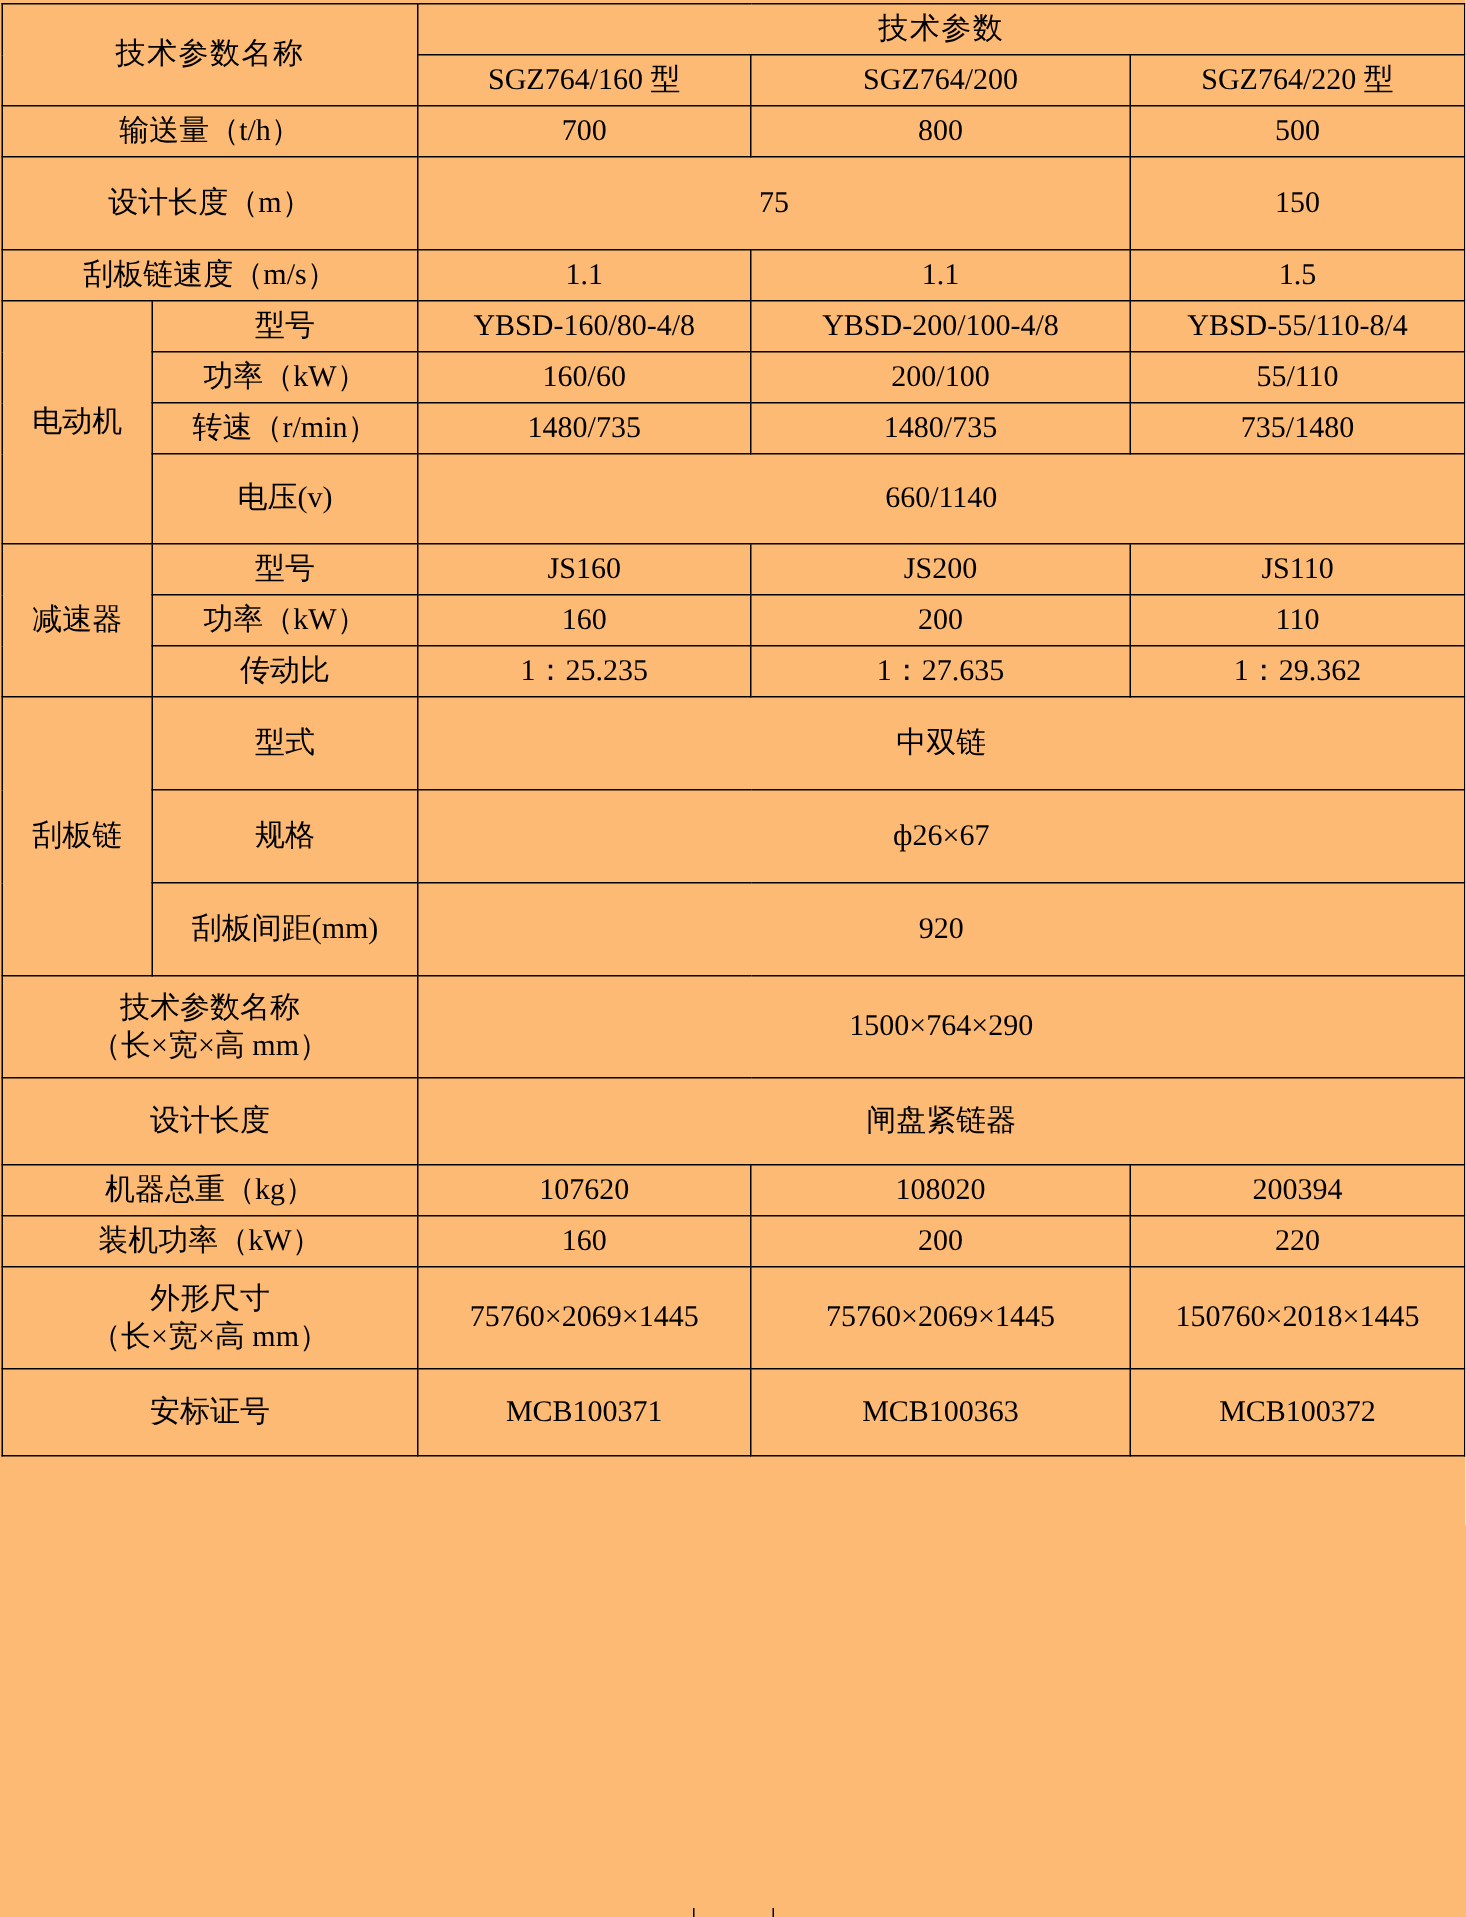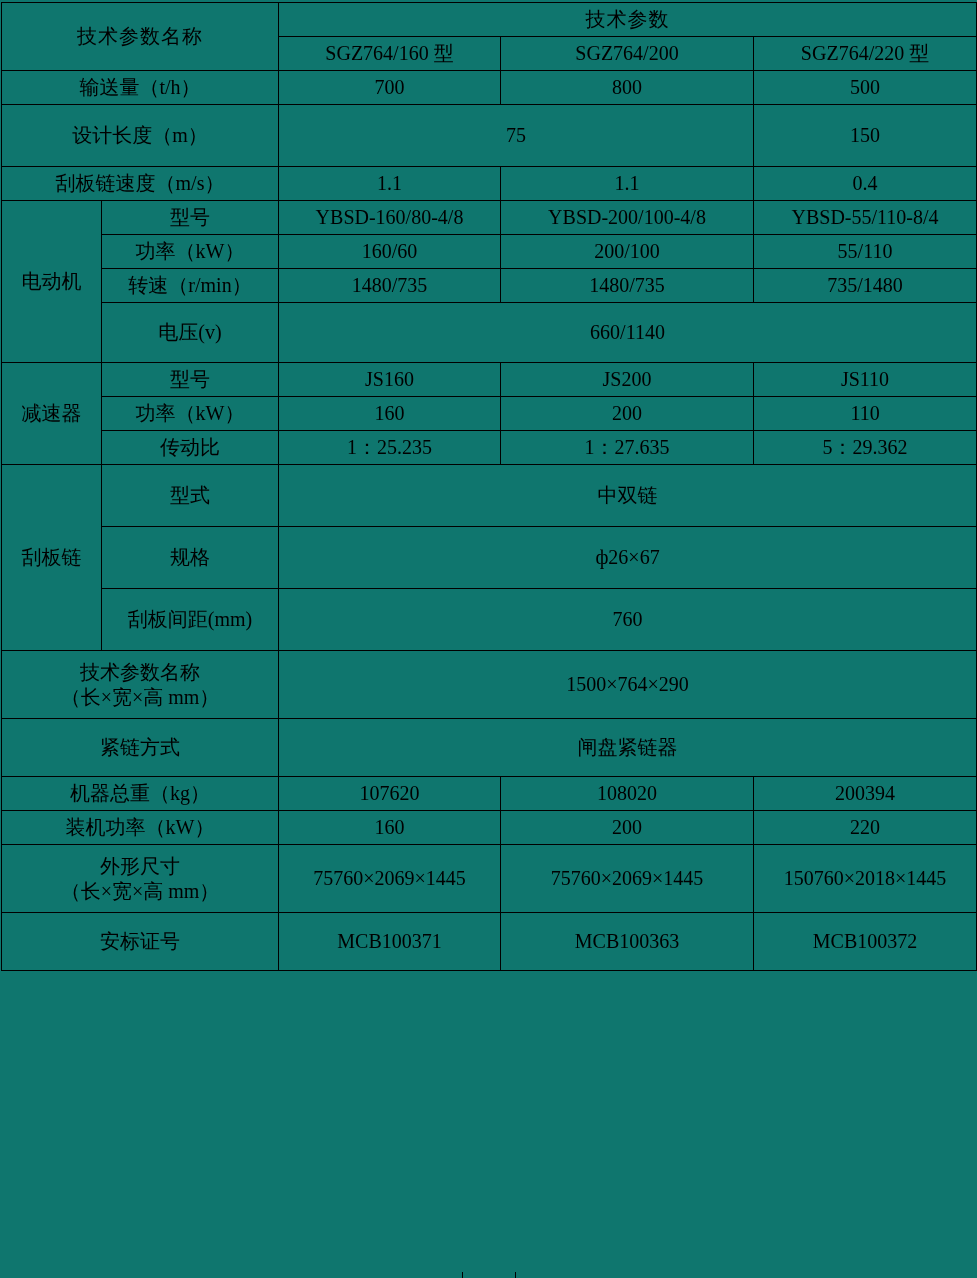--- a/index.html
+++ b/index.html
@@ -10,21 +10,21 @@
   body {
     font-family: "Liberation Serif", "DejaVu Serif", serif;
     color: #000000;
   }
   .page {
     width: 977px;
     height: 1278px;
     position: relative;
     box-sizing: border-box;
     overflow: hidden;
-    background: #0f766e;
+    background: #fdba74;
   }
   table.spec {
     border-collapse: collapse;
     width: 975px;
     margin: 2px 0 0 1px;
     table-layout: fixed;
   }
   table.spec td {
     border: 1px solid #000000;
     text-align: center;
@@ -118,21 +118,21 @@
       <tr style="height:62px">
         <td colspan="2" class="rowlabel">设计长度（m）</td>
         <td colspan="2" class="cellval">75</td>
         <td class="cellval">150</td>
       </tr>
 
       <tr>
         <td colspan="2" class="rowlabel">刮板链速度（m/s）</td>
         <td class="cellval">1.1</td>
         <td class="cellval">1.1</td>
-        <td class="cellval">0.4</td>
+        <td class="cellval">1.5</td>
       </tr>
 
       <tr>
         <td rowspan="4" class="grouplabel" style="word-break:break-all;width:100px">电动机</td>
         <td class="rowlabel">型号</td>
         <td class="cellval">YBSD-160/80-4/8</td>
         <td class="cellval">YBSD-200/100-4/8</td>
         <td class="cellval">YBSD-55/110-8/4</td>
       </tr>
       <tr>
@@ -162,47 +162,47 @@
       <tr>
         <td class="rowlabel">功率（kW）</td>
         <td class="cellval">160</td>
         <td class="cellval">200</td>
         <td class="cellval">110</td>
       </tr>
       <tr>
         <td class="rowlabel">传动比</td>
         <td class="cellval">1：25.235</td>
         <td class="cellval">1：27.635</td>
-        <td class="cellval">5：29.362</td>
+        <td class="cellval">1：29.362</td>
       </tr>
 
       <tr style="height:62px">
         <td rowspan="3" class="grouplabel" style="word-break:break-all">刮板链</td>
         <td class="rowlabel">型式</td>
         <td colspan="3" class="cellval">中双链</td>
       </tr>
       <tr style="height:62px">
         <td class="rowlabel">规格</td>
         <td colspan="3" class="cellval">ф26×67</td>
       </tr>
       <tr style="height:62px">
         <td class="rowlabel">刮板间距(mm)</td>
-        <td colspan="3" class="cellval">760</td>
+        <td colspan="3" class="cellval">920</td>
       </tr>
 
       <tr style="height:68px">
         <td colspan="2" class="two-line">
           <div>技术参数名称</div>
           <div>（长×宽×高 mm）</div>
         </td>
         <td colspan="3" class="small">1500×764×290</td>
       </tr>
 
       <tr style="height:58px">
-        <td colspan="2" class="rowlabel">紧链方式</td>
+        <td colspan="2" class="rowlabel">设计长度</td>
         <td colspan="3" class="cellval">闸盘紧链器</td>
       </tr>
 
       <tr>
         <td colspan="2" class="rowlabel">机器总重（kg）</td>
         <td class="cellval">107620</td>
         <td class="cellval">108020</td>
         <td class="cellval">200394</td>
       </tr>
 

